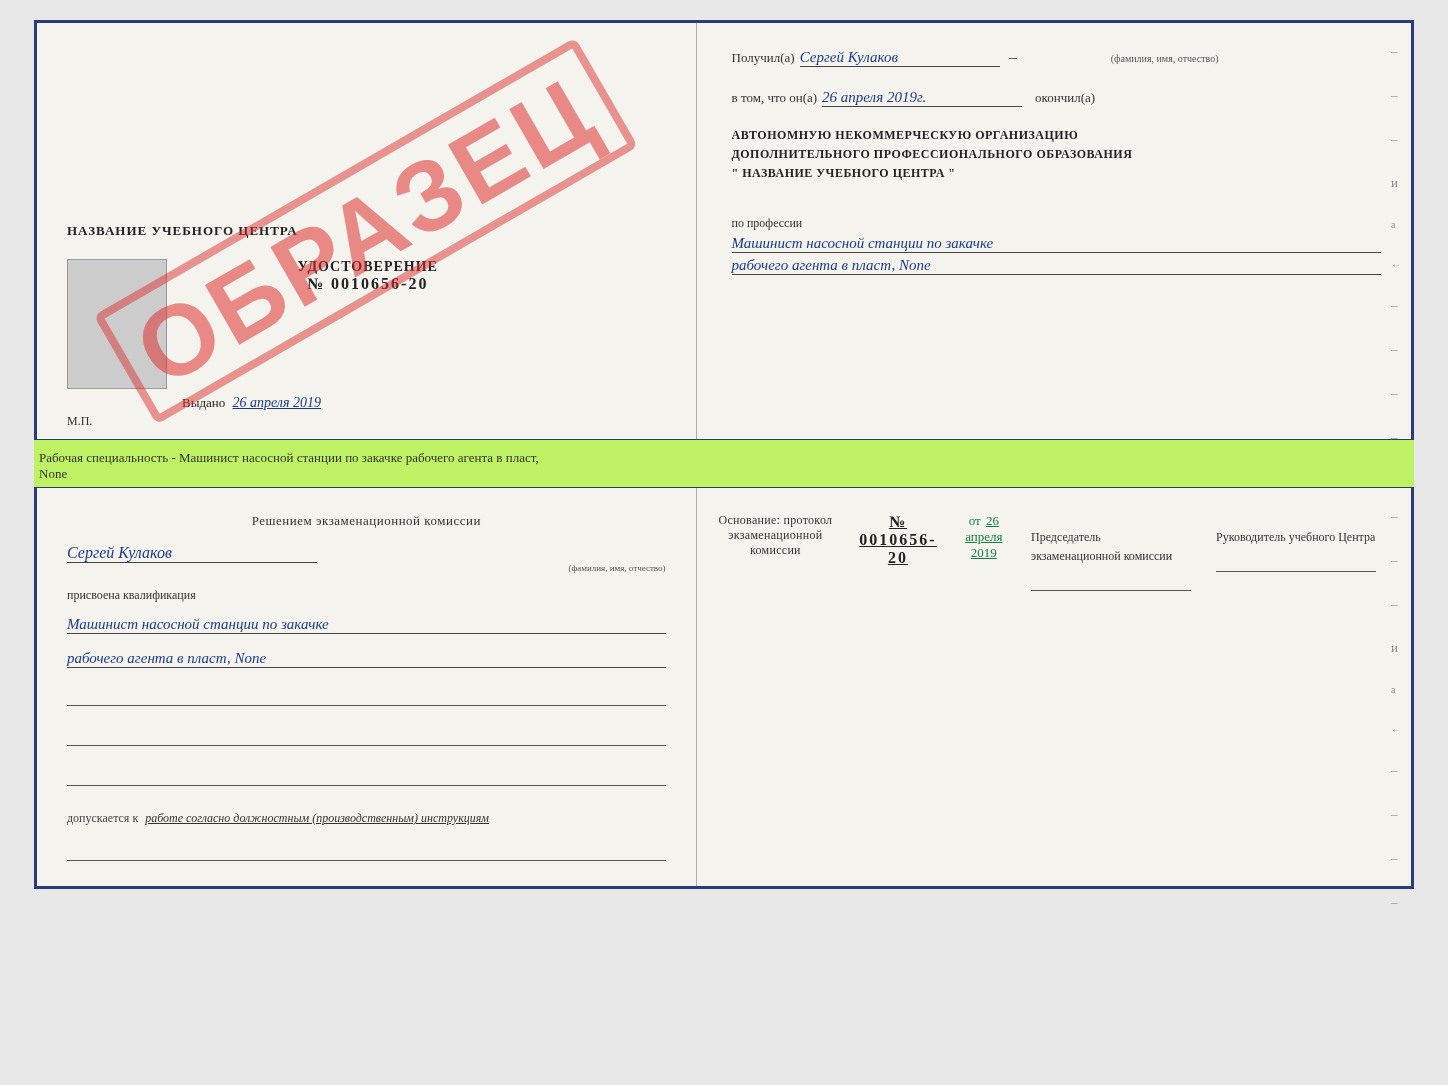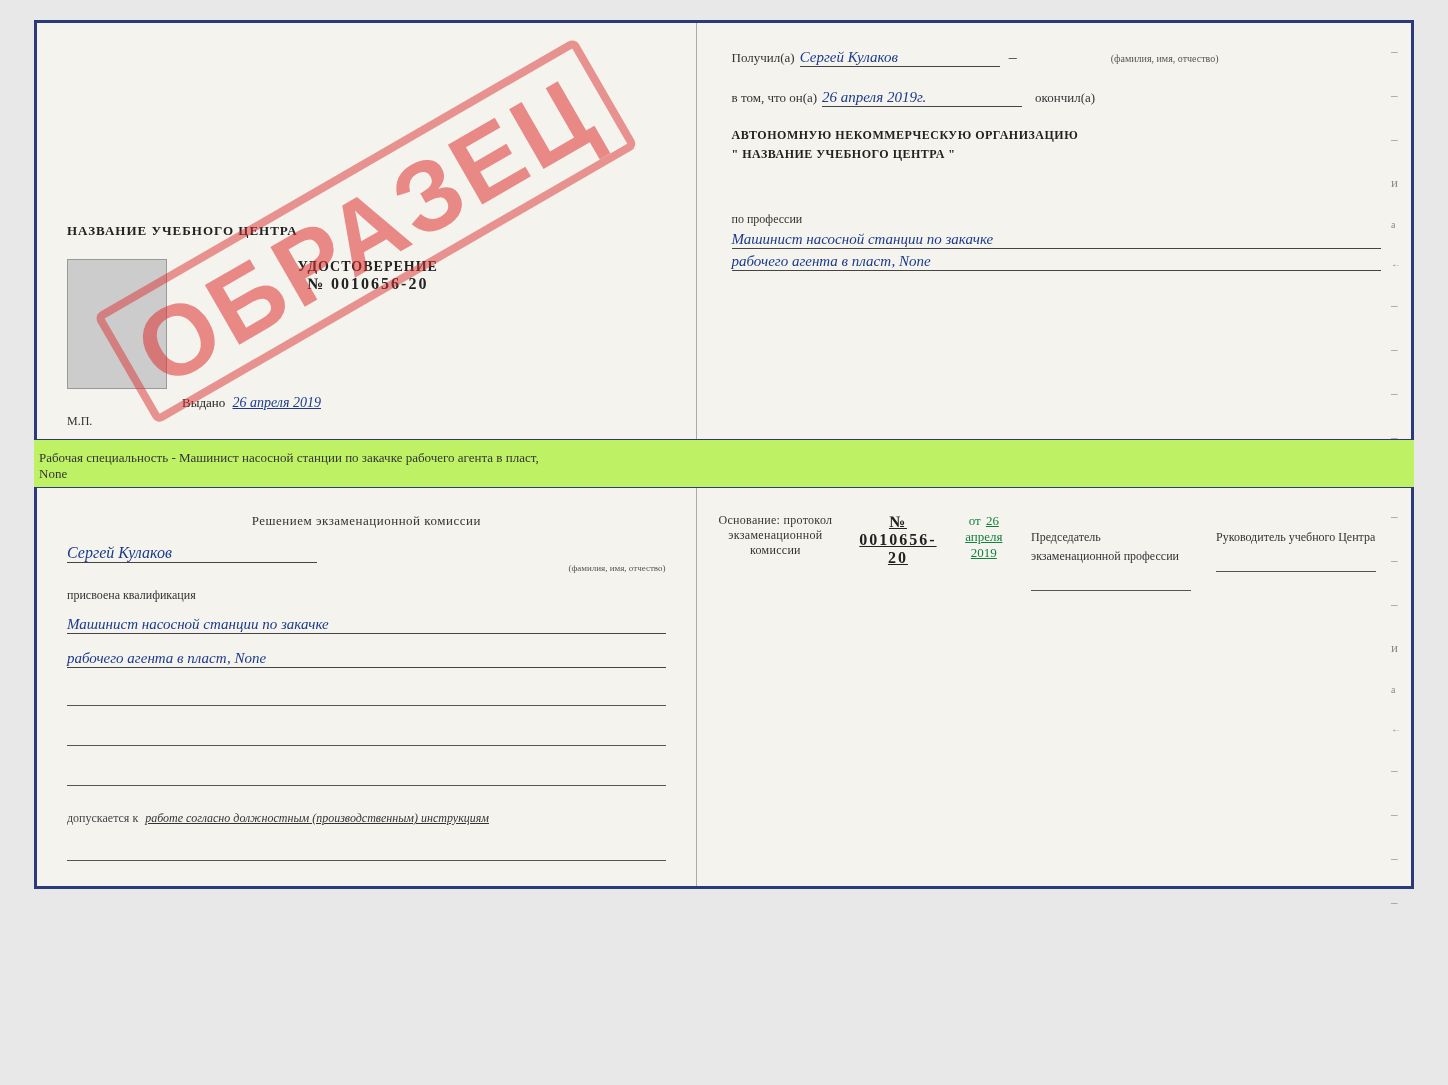--- a/index.html
+++ b/index.html
@@ -379,24 +379,25 @@
       </div>
 
       <div class="field-row" style="margin-top:8px;">
         <span class="field-label">в том, что он(а)</span>
         <span class="field-value">26 апреля 2019г.</span>
         <span class="field-label" style="margin-left:8px;">окончил(а)</span>
       </div>
 
       <div class="center-block">
         <div>АВТОНОМНУЮ НЕКОММЕРЧЕСКУЮ ОРГАНИЗАЦИЮ</div>
+        <div>ДОПОЛНИТЕЛЬНОГО ПРОФЕССИОНАЛЬНОГО ОБРАЗОВАНИЯ</div>
         <div>"  НАЗВАНИЕ УЧЕБНОГО ЦЕНТРА  "</div>
       </div>
 
-      <div style="margin-top:21px;">
+      <div style="margin-top:5px;">
         <div class="profession-label">по профессии</div>
         <span class="profession-value">Машинист насосной станции по закачке</span>
         <span class="profession-value">рабочего агента в пласт, None</span>
       </div>
 
       <div class="top-right-dashes">
         <span>–</span>
         <span>–</span>
         <span>–</span>
         <span>и</span>
@@ -445,21 +446,21 @@
       <div class="basis-text">Основание: протокол экзаменационной комиссии</div>
 
       <div class="protocol-number">№ 0010656-20</div>
 
       <div class="protocol-date">
         <span>от</span>
         <span style="text-decoration:underline;margin-left:2px;">26 апреля 2019</span>
       </div>
 
       <div class="chairman-text">
-        <div>Председатель экзаменационной профессии</div>
+        <div>Председатель экзаменационной комиссии</div>
         <span class="chairman-line"></span>
       </div>
 
       <div class="head-text">
         <div>Руководитель учебного Центра</div>
         <span class="chairman-line"></span>
       </div>
 
       <div class="right-side-dashes">
         <span>–</span>

